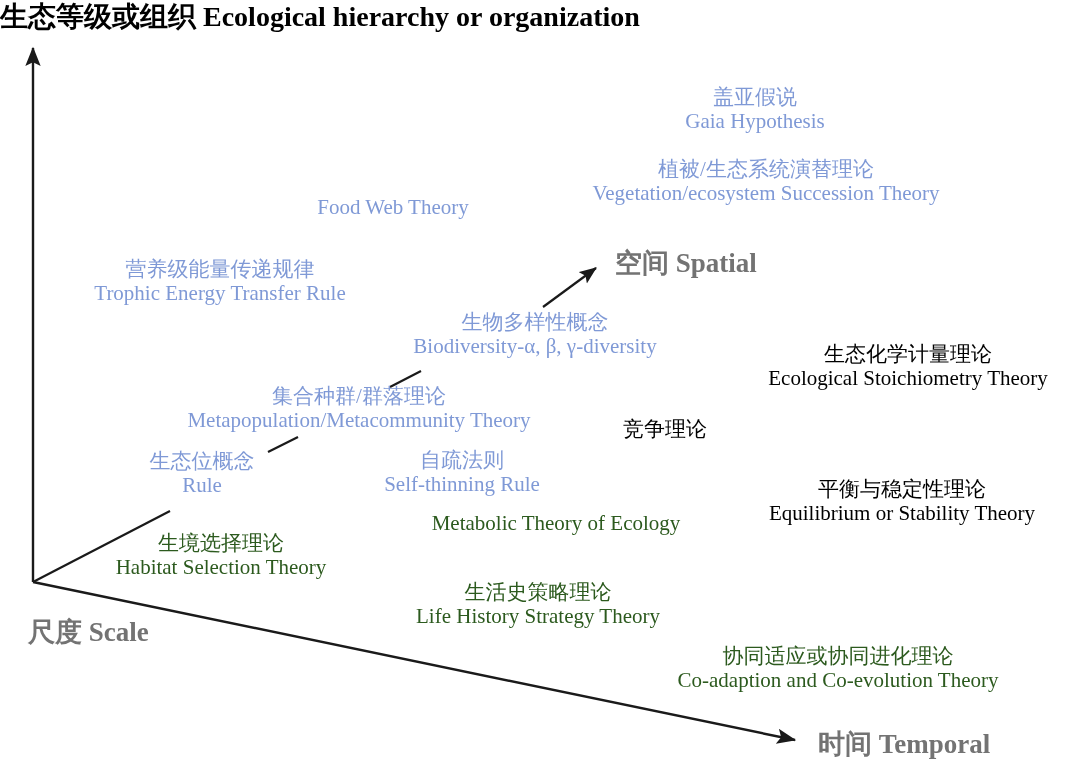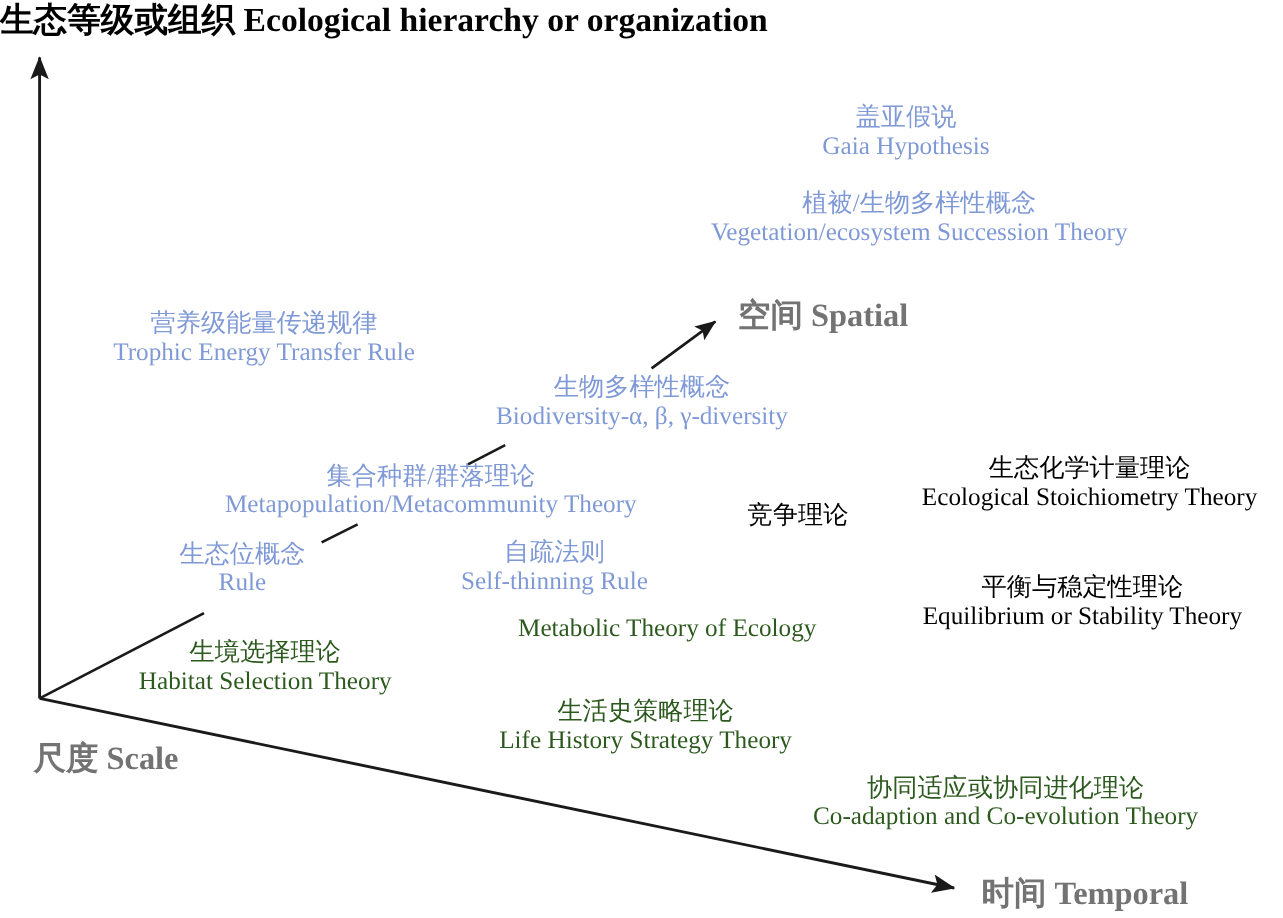--- a/index.html
+++ b/index.html
@@ -89,34 +89,35 @@
   <div class="axis-label" style="left:615px; top:245px;">空间 Spatial</div>
   <div class="axis-label" style="left:818px; top:726px;">时间 Temporal</div>
   <div class="axis-label" style="left:28px; top:614px;">尺度 Scale</div>
 
   <div id="theories-layer">
       <div class="theory blue" style="left: 755px; top: 86px; transform: translateX(-50%);">
         <span class="cn">盖亚假说</span>
         <span class="en">Gaia Hypothesis</span>
       </div>
       <div class="theory blue" style="left: 766px; top: 158px; transform: translateX(-50%);">
-        <span class="cn">植被/生物多样性概念</span>
+        <span class="cn">植被/生态系统演替理论</span>
         <span class="en">Vegetation/ecosystem Succession Theory</span>
       </div>
       <div class="theory blue" style="left: 393px; top: 196px; transform: translateX(-50%);">
+        <span class="en">Food Web Theory</span>
       </div>
       <div class="theory blue" style="left: 220px; top: 258px; transform: translateX(-50%);">
         <span class="cn">营养级能量传递规律</span>
         <span class="en">Trophic Energy Transfer Rule</span>
       </div>
       <div class="theory blue" style="left: 535px; top: 311px; transform: translateX(-50%);">
         <span class="cn">生物多样性概念</span>
         <span class="en">Biodiversity-α, β, γ-diversity</span>
       </div>
-      <div class="theory black" style="left: 908px; top: 343px; transform: translateX(-50%); margin-top: 36px;">
+      <div class="theory black" style="left: 908px; top: 343px; transform: translateX(-50%);">
         <span class="cn">生态化学计量理论</span>
         <span class="en">Ecological Stoichiometry Theory</span>
       </div>
       <div class="theory blue" style="left: 359px; top: 385px; transform: translateX(-50%);">
         <span class="cn">集合种群/群落理论</span>
         <span class="en">Metapopulation/Metacommunity Theory</span>
       </div>
       <div class="theory black" style="left: 665px; top: 418px; transform: translateX(-50%);">
         <span class="cn">竞争理论</span>
       </div>

